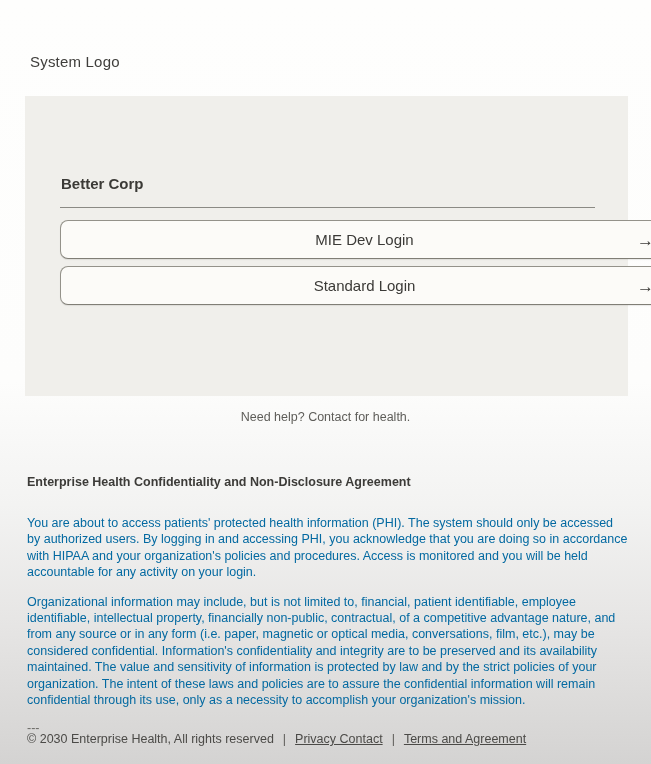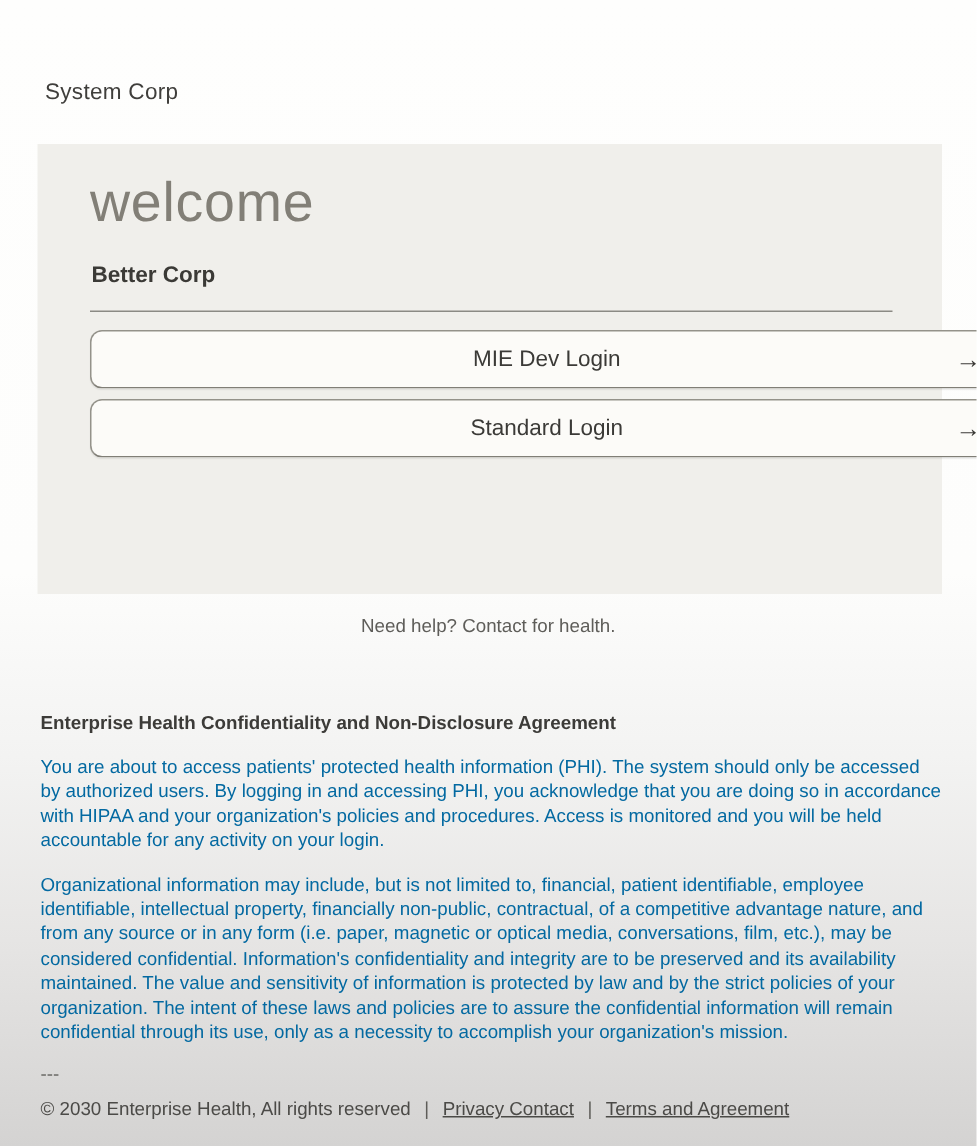--- a/index.html
+++ b/index.html
@@ -90,21 +90,21 @@
 
   .agreement {
     position: absolute;
     left: 27px; top: 475px;
     width: 601px;
   }
   .agreement-title {
     font-size: 12.5px;
     font-weight: bold;
     color: #3c3b38;
-    margin-bottom: 14px;
+    margin-bottom: 26px;
   }
   .agreement p.body-par {
     font-size: 12.5px;
     line-height: 16.4px;
     color: #0369a1;
     margin-bottom: 13px;
   }
   .agreement .sep {
     font-size: 12.5px;
     color: #6a6965;
@@ -122,24 +122,23 @@
   .footer .pipe { margin: 0 9px; color: #5e5d59; }
   .footer a {
     color: #4b4a47;
     text-decoration: underline;
     cursor: pointer;
   }
 </style>
 </head>
 <body>
 
-<div class="top-logo">System Corp</div>
+<div class="top-logo">System Logo</div>
 
 <div class="login-panel">
-  <div class="welcome-title">welcome</div>
   <div class="org-name">Better Corp</div>
   <div class="panel-divider"></div>
 
   <button class="login-button btn-1">
     <span>MIE Dev Login</span>
     <span class="btn-arrow">→</span>
   </button>
 
   <button class="login-button btn-2">
     <span>Standard Login</span>

